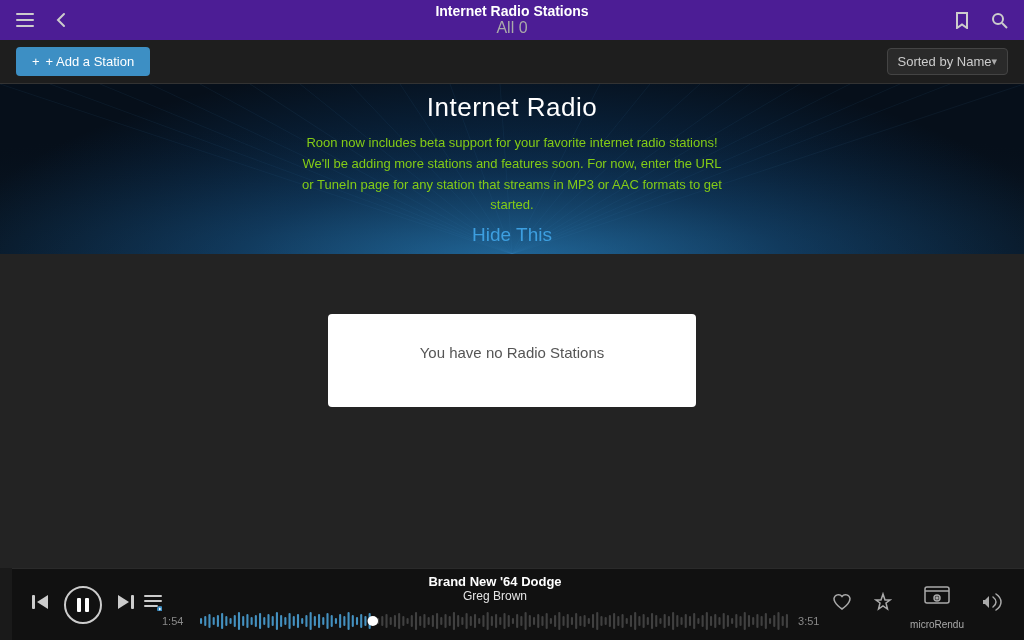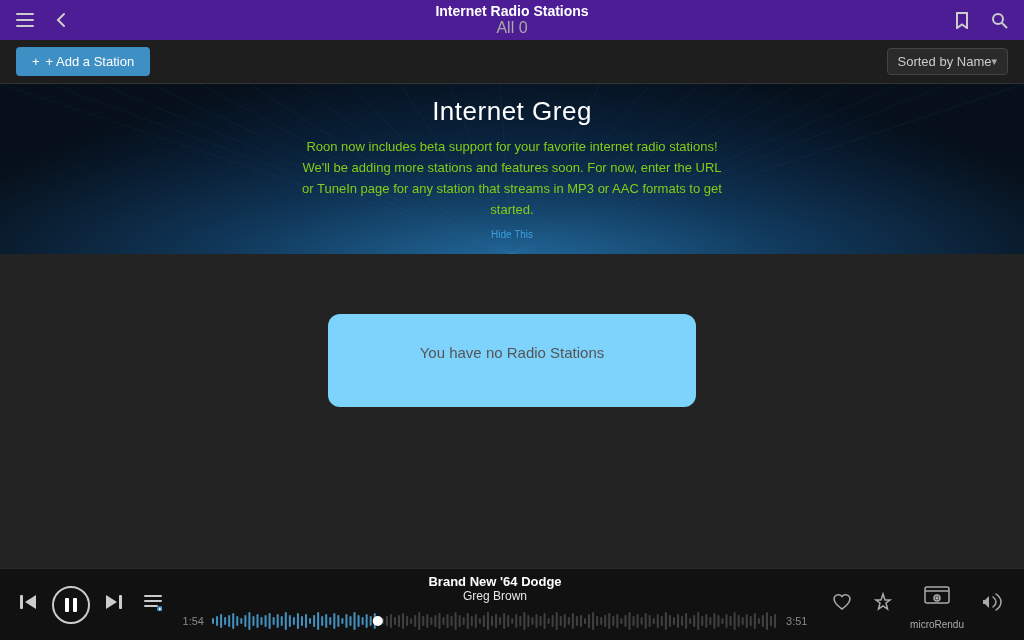--- a/index.html
+++ b/index.html
@@ -139,40 +139,40 @@
       letter-spacing: 0.5px;
     }
     .hero-desc {
       font-size: 13px;
       color: #84cc16;
       line-height: 1.6;
       max-width: 420px;
     }
     .hide-link {
       color: #3d9fe0;
-      font-size: 10px;
+      font-size: 19px;
       cursor: pointer;
       margin-top: 8px;
       display: inline-block;
       text-decoration: none;
     }
 
     
     .main-content {
       background: #232323;
       flex: 1;
       display: flex;
       align-items: flex-start;
       justify-content: center;
       padding-top: 60px;
       height: calc(640px - 40px - 44px - 170px - 72px);
     }
     .empty-card {
-      background: #7dd3fc;
-      border-radius: 12px;
+      background: #ffffff;
+      border-radius: 4px;
       padding: 30px 92px;
       text-align: center;
       min-width: 250px;
     }
     .empty-card-text {
       color: #555;
       font-size: 15px;
       margin-bottom: 16px;
     }
     .empty-add-btn {
@@ -182,29 +182,28 @@
       font-size: 13px;
       padding: 8px 20px;
       border-radius: 4px;
       cursor: pointer;
     }
 
     
     .player-bar {
       position: absolute;
       bottom: 0;
-      left: 0;
+      left: 12px;
       right: 0;
       height: 72px;
       background: #111;
       border-top: 1px solid #2a2a2a;
       display: flex;
       align-items: center;
       padding: 0 16px;
-      gap: 12px;
     }
     .player-controls {
       display: flex;
       align-items: center;
       gap: 10px;
     }
     .ctrl-btn {
       background: none;
       border: none;
       color: #ccc;
@@ -258,21 +257,20 @@
       width: 100%;
       display: flex;
       align-items: center;
       gap: 8px;
     }
     .time-label {
       font-size: 11px;
       color: #888;
       white-space: nowrap;
       min-width: 30px;
-      text-align: right;
     }
     .time-label.right { text-align: left; }
     .waveform {
       flex: 1;
       height: 28px;
       position: relative;
       overflow: hidden;
     }
     .waveform svg {
       width: 100%;
@@ -392,21 +390,21 @@
         <line x1="512" y1="170" x2="950" y2="0"></line>
         <line x1="512" y1="170" x2="50" y2="0"></line>
         <line x1="512" y1="170" x2="450" y2="0"></line>
         <line x1="512" y1="170" x2="350" y2="0"></line>
         <line x1="512" y1="170" x2="250" y2="0"></line>
       </g>
       <rect width="1024" height="170" fill="url(#rg)"></rect>
     </svg>
   </div>
   <div class="hero-content">
-    <div class="hero-title">Internet Greg</div>
+    <div class="hero-title">Internet Radio</div>
     <div class="hero-desc">Roon now includes beta support for your favorite internet radio stations! We'll be adding more stations and features soon. For now, enter the URL or TuneIn page for any station that streams in MP3 or AAC formats to get started.</div>
     <a class="hide-link">Hide This</a>
   </div>
 </div>
 
 <div class="main-content">
   <div class="empty-card">
     <div class="empty-card-text">You have no Radio Stations</div>
   </div>
 </div>

